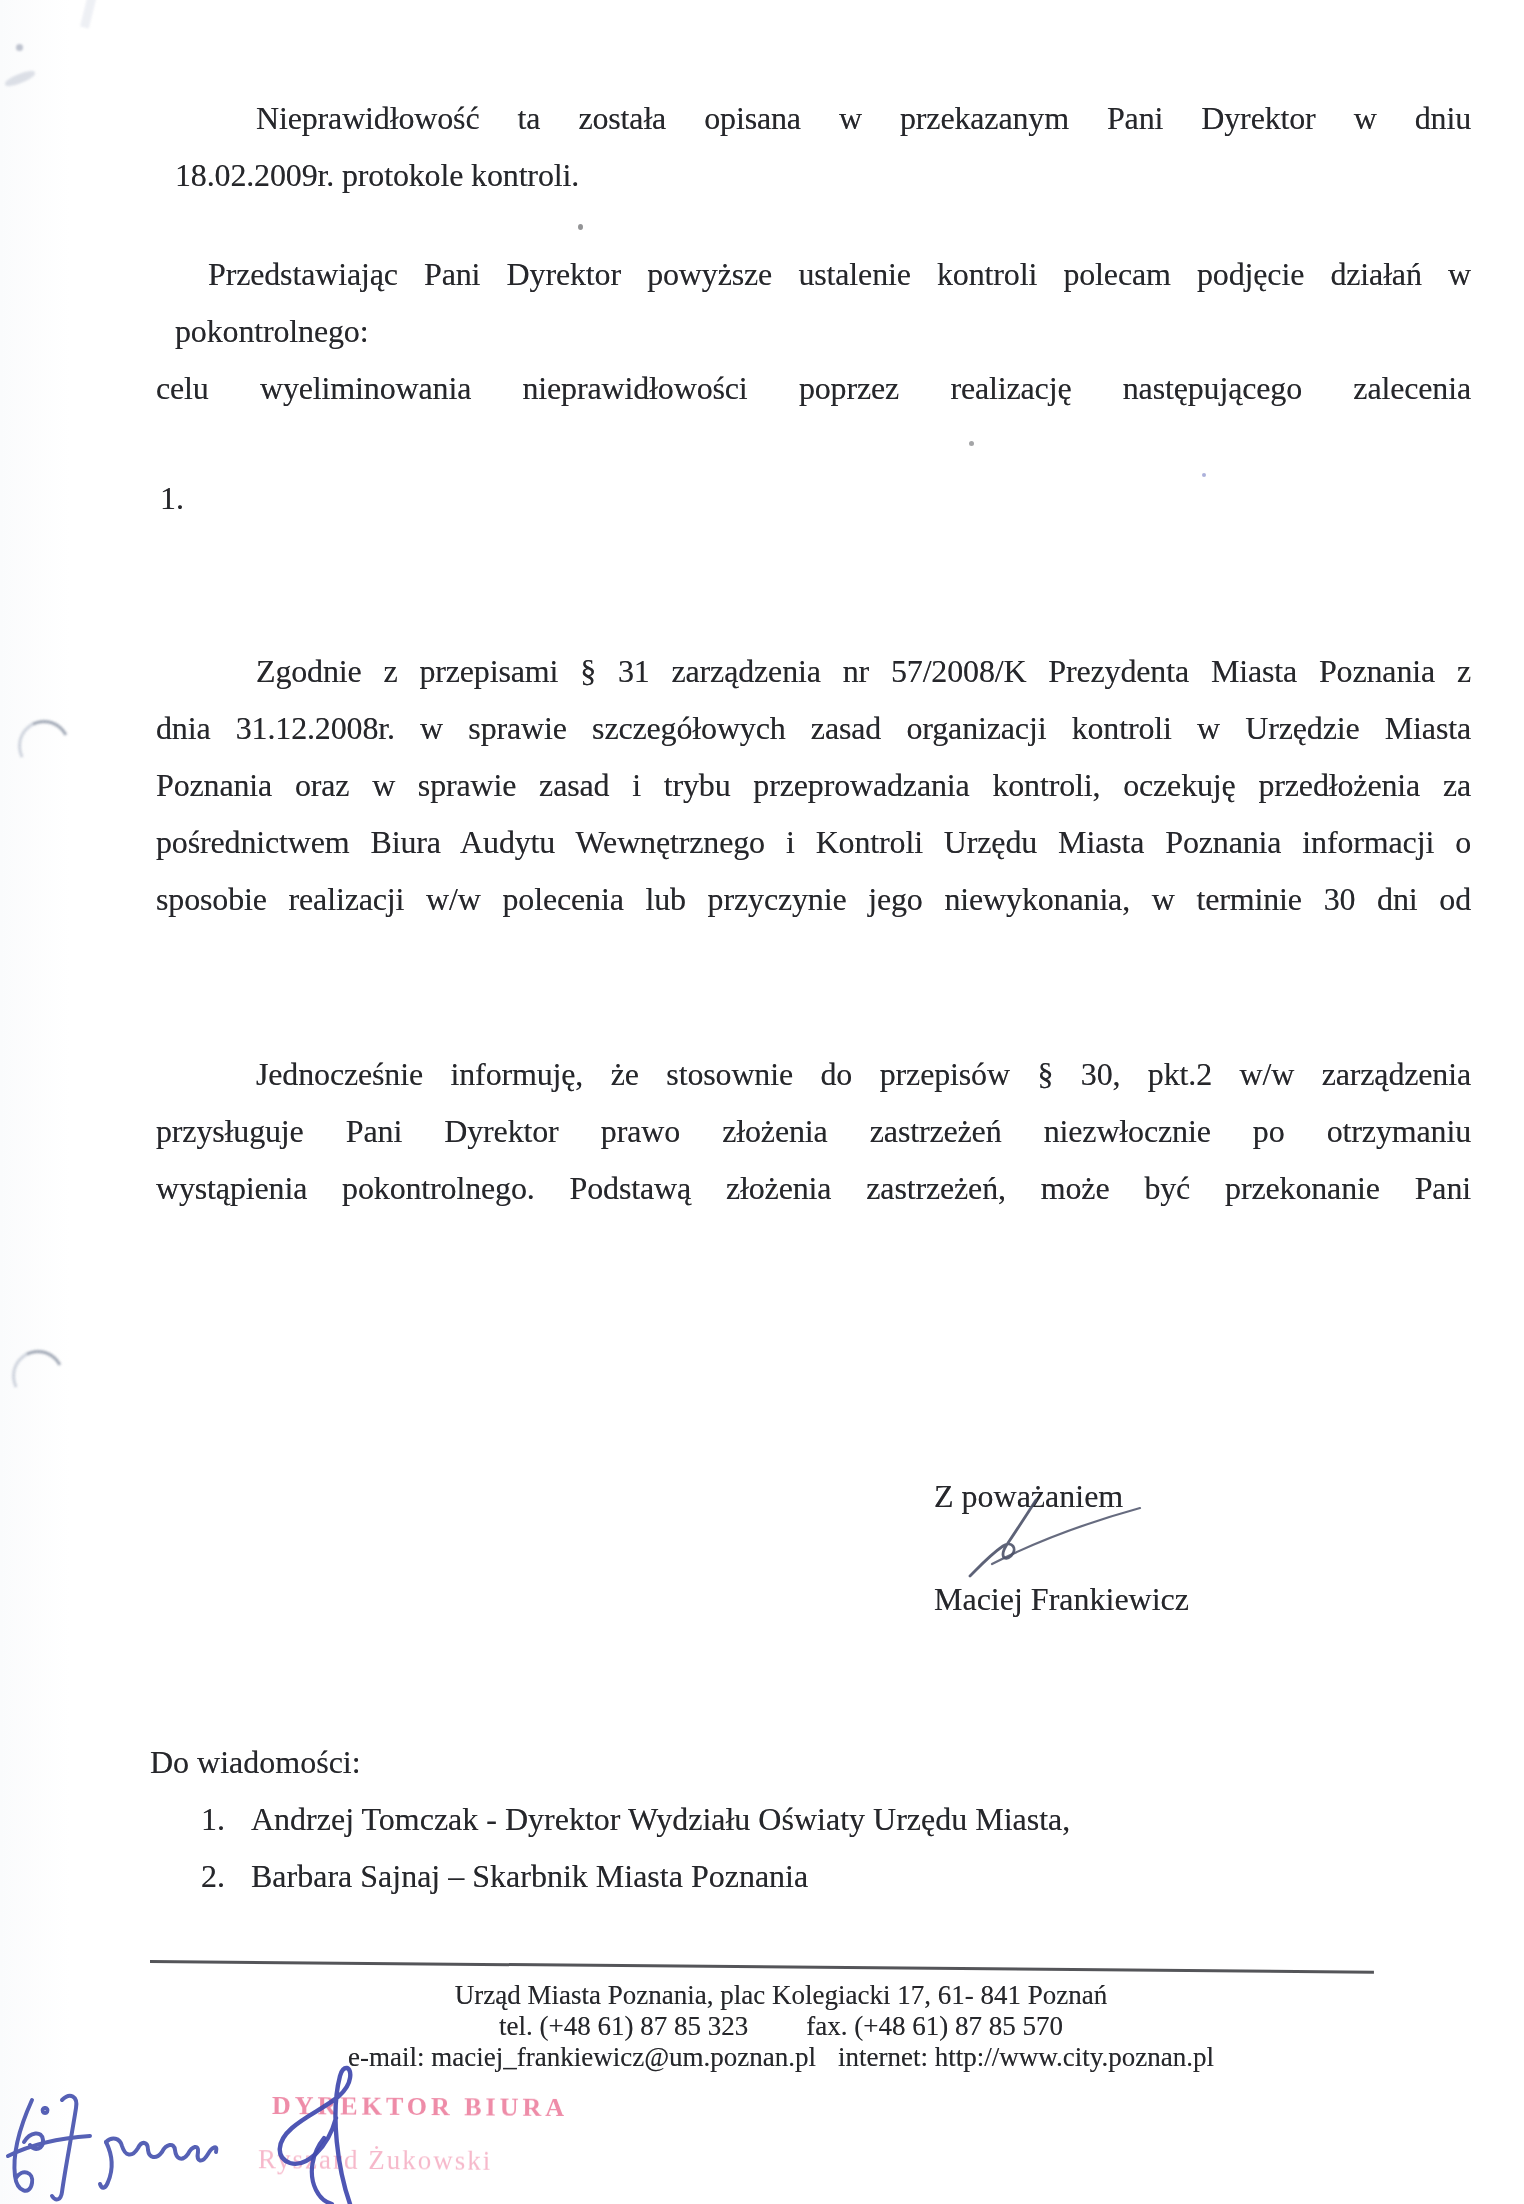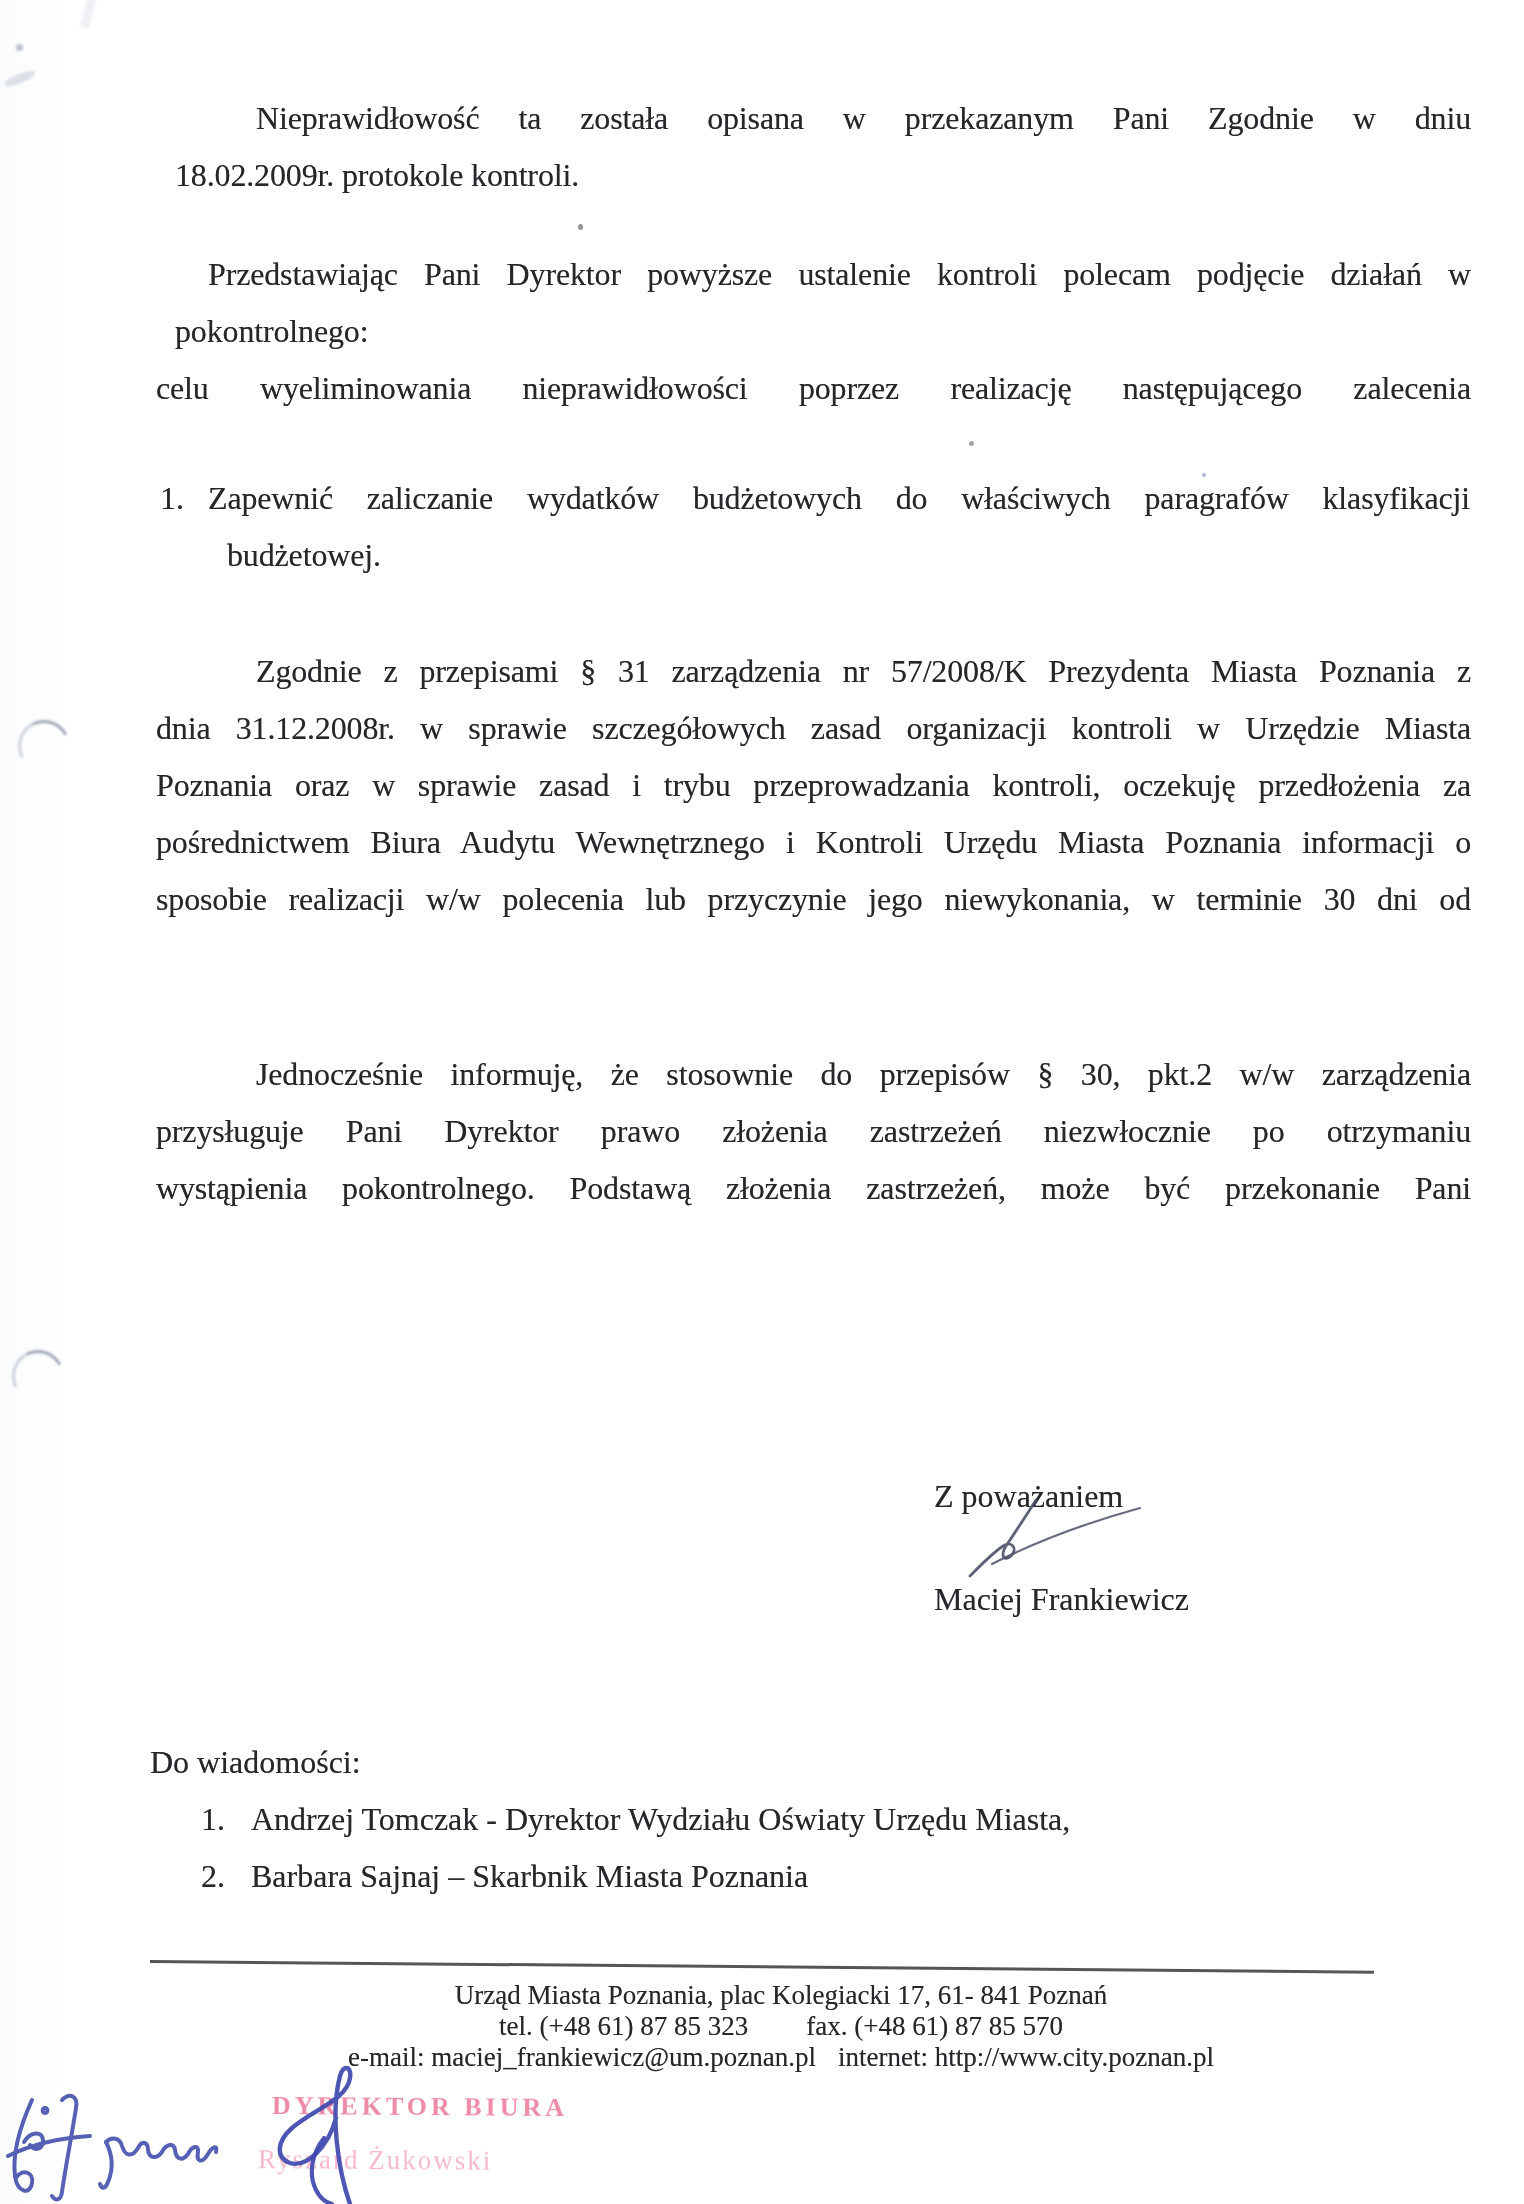--- a/index.html
+++ b/index.html
@@ -58,35 +58,31 @@
   <div class="smudge" style="left:84px; top:-6px; width:9px; height:34px; background:#c8cede; opacity:.3; transform:rotate(14deg);"></div>
 
   <div class="hole" style="left:18px; top:720px;"></div>
   <div class="hole" style="left:12px; top:1350px;"></div>
 
   <div class="speck" style="left:578px; top:224px; width:5px; height:6px; background:#3a3c40; opacity:.55;"></div>
   <div class="speck" style="left:969px; top:441px; width:5px; height:5px; background:#4a4c50; opacity:.5;"></div>
   <div class="speck" style="left:1202px; top:473px; width:4px; height:4px; background:#5a63b8; opacity:.5;"></div>
 
   <div class="textblock" style="top:90px;">
-    <div class="jline ind100">Nieprawidłowość ta została opisana w przekazanym Pani Zgodnie w dniu</div>
+    <div class="jline ind100">Nieprawidłowość ta została opisana w przekazanym Pani Dyrektor w dniu</div>
     <div class="jline last">18.02.2009r. protokole kontroli.</div>
   </div>
 
   <div class="textblock" style="top:246px;font-family:Liberation Serif, serif;">
     <div class="jline ind52">Przedstawiając Pani Dyrektor powyższe ustalenie kontroli polecam podjęcie działań w</div>
     <div class="jline last">pokontrolnego:</div>
     <div class="jline">celu wyeliminowania nieprawidłowości poprzez realizację następującego zalecenia</div>
   </div>
 
   <span class="listnum" style="top:470px;">1.</span>
-  <div class="textblock" style="top:470px; left:208px; width:1262px;">
-    <div class="jline">Zapewnić zaliczanie wydatków budżetowych do właściwych paragrafów klasyfikacji</div>
-    <div class="jline last">budżetowej.</div>
-  </div>
 
   <div class="textblock" style="top:643px;">
     <div class="jline ind100">Zgodnie z przepisami § 31 zarządzenia nr 57/2008/K Prezydenta Miasta Poznania z</div>
     <div class="jline">dnia 31.12.2008r. w sprawie szczegółowych zasad organizacji kontroli w Urzędzie Miasta</div>
     <div class="jline">Poznania oraz w sprawie zasad i trybu przeprowadzania kontroli, oczekuję przedłożenia za</div>
     <div class="jline">pośrednictwem Biura Audytu Wewnętrznego i Kontroli Urzędu Miasta Poznania informacji o</div>
     <div class="jline">sposobie realizacji w/w polecenia lub przyczynie jego niewykonania, w terminie 30 dni od</div>
   </div>
 
   <div class="textblock" style="top:1046px;">

